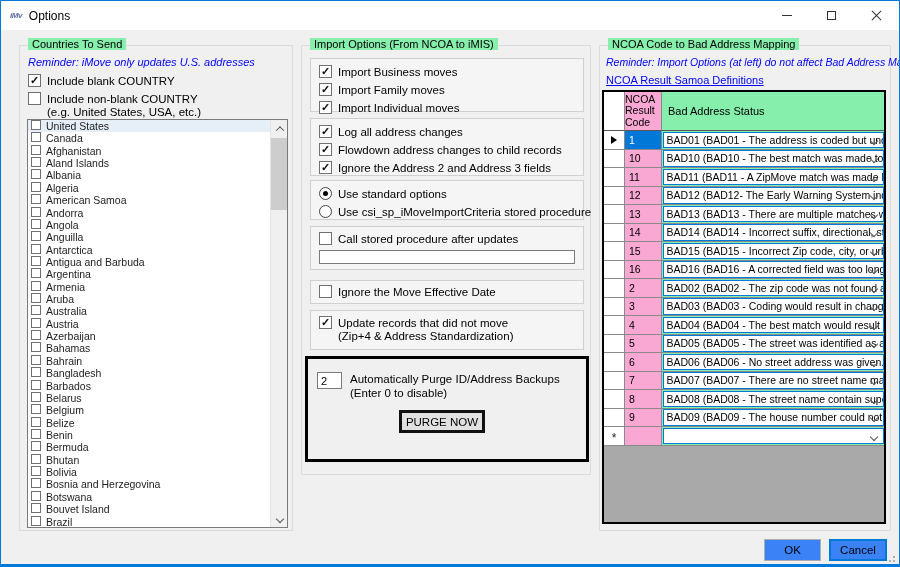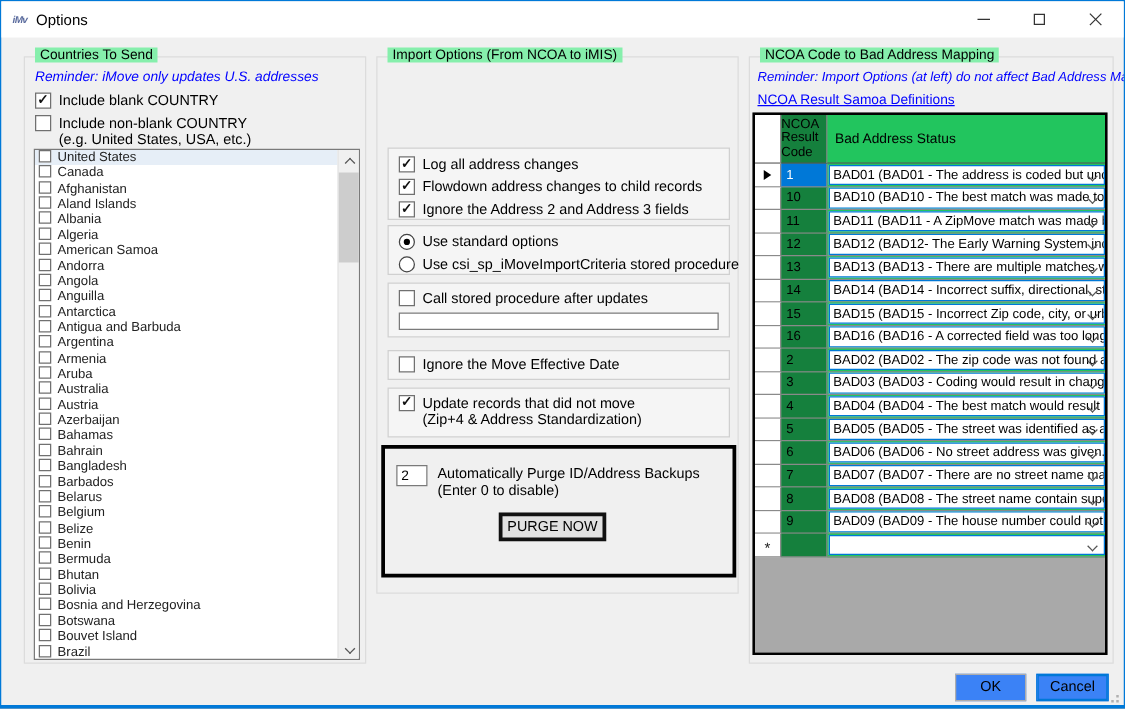--- a/index.html
+++ b/index.html
@@ -82,24 +82,24 @@
 
   
   .right-rem { left:6px; top:10px; font-size:10.5px; }
   .right-link { left:6px; top:28px; }
   .grid { position:absolute; left:2px; top:44px; width:284px; height:434px;
           border:2px solid #000; background:#a9a9a9; display:flex; flex-direction:column; overflow:hidden; }
   .g-head { display:flex; height:39px; flex:0 0 auto; }
   .g-row  { display:flex; height:18.5px; flex:0 0 auto; }
   .c-rowhdr { flex:0 0 21px; background:#fff; border-right:1px solid #8a8a8a; border-bottom:1px solid #8a8a8a;
               display:flex; align-items:center; justify-content:center; }
-  .c-code { flex:0 0 37px; background:#15803d; border-right:1px solid #8a8a8a; border-bottom:1px solid #8a8a8a;
+  .c-code { flex:0 0 37px; background:#f9a8d4; border-right:1px solid #8a8a8a; border-bottom:1px solid #8a8a8a;
             font-size:10.5px; display:flex; align-items:center; padding-left:4px; color:#000; }
   .c-code.sel { background:#0078d7; color:#fff; }
-  .c-status { flex:1 1 auto; background:#22c55e; border-bottom:1px solid #8a8a8a; position:relative; overflow:hidden; }
+  .c-status { flex:1 1 auto; background:#86efac; border-bottom:1px solid #8a8a8a; position:relative; overflow:hidden; }
   .g-head .c-code { font-size:10.5px; line-height:11.5px; justify-content:center; padding-left:0; text-align:left; }
   .g-head .c-status { display:flex; align-items:center; padding-left:6px; font-size:11px; }
   .g-head .c-rowhdr, .g-head .c-code, .g-head .c-status { border-bottom:1px solid #555; }
   .dd { position:absolute; inset:0.5px; border:1px solid #0078d7; background:#fff; display:flex; align-items:center;
         font-size:10.5px; color:#000; padding:0 16px 0 3px; white-space:nowrap; overflow:hidden; cursor:pointer; }
   .dd .chev { position:absolute; right:6px; top:5px; border-color:#555; }
   .arrow-right { width:0; height:0; border-left:6px solid #000; border-top:4px solid transparent; border-bottom:4px solid transparent; }
   .star { font-size:12px; color:#222; line-height:8px; padding-top:4px; }
   .g-filler { flex:1 1 auto; background:#a9a9a9; }
 
@@ -294,20 +294,34 @@
         <div class="sb-thumb"></div>
         <div class="sb-arrow sb-down">
             <span class="chev down"></span>
           </div>
       </div>
     </div>
   </div>
 
   <div class="groupbox gb-mid">
     <span class="gb-label">Import Options (From NCOA to iMIS)</span>
+    <div class="panel p1">
+        <label class="opt-row">
+          <span class="cb checked"></span>
+          <span class="lbl">Import Business moves</span>
+        </label>
+        <label class="opt-row">
+          <span class="cb checked"></span>
+          <span class="lbl">Import Family moves</span>
+        </label>
+        <label class="opt-row">
+          <span class="cb checked"></span>
+          <span class="lbl">Import Individual moves</span>
+        </label>
+      </div>
     <div class="panel p2">
         <label class="opt-row">
           <span class="cb checked"></span>
           <span class="lbl">Log all address changes</span>
         </label>
         <label class="opt-row">
           <span class="cb checked"></span>
           <span class="lbl">Flowdown address changes to child records</span>
         </label>
         <label class="opt-row">

